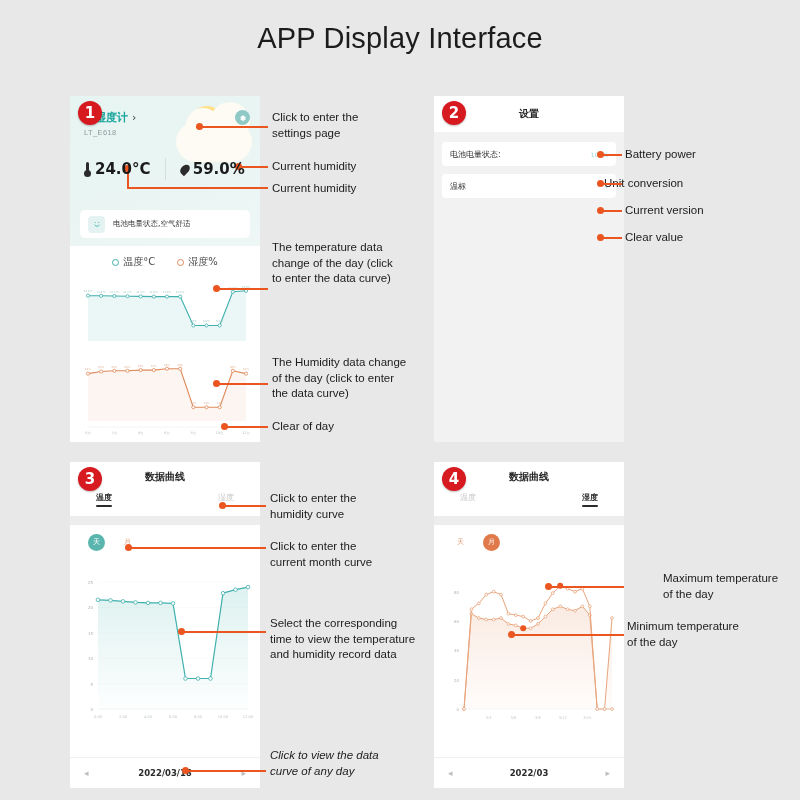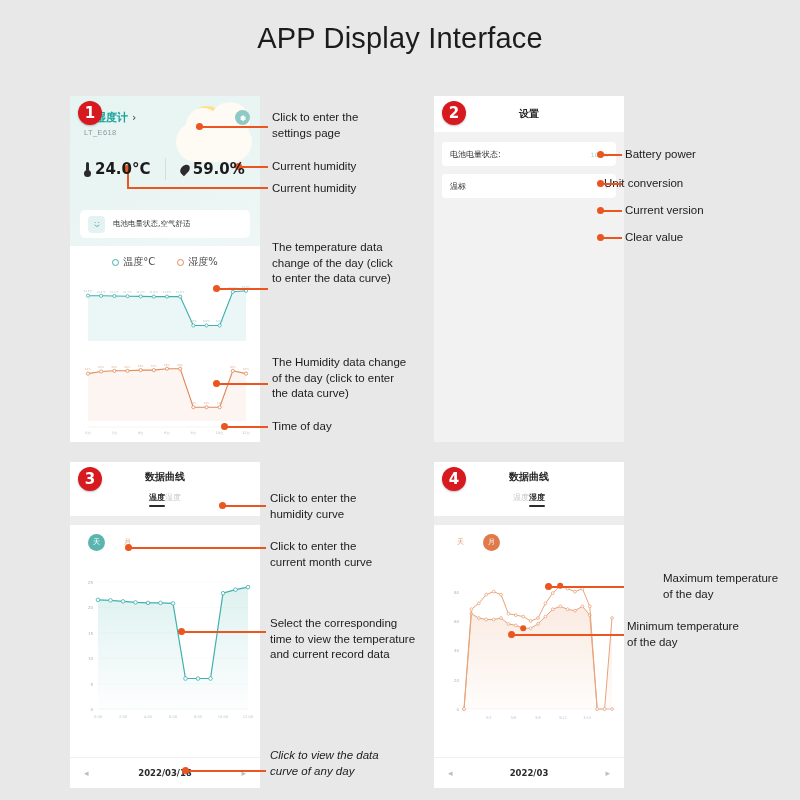--- a/index.html
+++ b/index.html
@@ -105,21 +105,21 @@
     display:flex;align-items:center;justify-content:space-between;padding:0 8px;
   }
   .set-label{font-size:8px;color:#2e2e2e;font-family:"DejaVu Sans",sans-serif;}
   .set-value{font-size:6px;color:#9ad6cf;font-family:"DejaVu Sans",sans-serif;}
   .set-value.ver{color:#e0b7a6;}
   .set-value.caret{color:#cfe4e1;}
 
   
   .curve-head{height:30px;background:#fff;display:flex;align-items:center;justify-content:center;
     font-size:10px;font-weight:700;color:#262626;font-family:"DejaVu Sans",sans-serif;}
-  .tabs{height:24px;background:#fff;display:flex;align-items:flex-start;justify-content:center;padding:0 26px;}
+  .tabs{height:24px;background:#fff;display:flex;align-items:flex-start;justify-content:space-between;padding:0 26px;}
   .tab{font-size:8px;color:#c9c9c9;position:relative;padding-bottom:4px;font-family:"DejaVu Sans",sans-serif;}
   .tab.active{color:#2b2b2b;font-weight:700;}
   .tab.active:after{content:"";position:absolute;left:50%;transform:translateX(-50%);bottom:0;width:16px;height:2px;background:#2b2b2b;border-radius:1px;}
   .seg-wrap{height:34px;background:#fff;display:flex;align-items:center;gap:14px;padding-left:18px;}
   .seg{width:17px;height:17px;border-radius:50%;display:flex;align-items:center;justify-content:center;font-size:7px;font-family:"DejaVu Sans",sans-serif;}
   .seg.plain{background:transparent;color:#e0a07c;}
   .seg.on-teal{background:#59b5ad;color:#fff;}
   .seg.on-orange{background:#e07a4a;color:#fff;}
   .divider-bar{height:9px;background:#ededed;}
   .curve-area{position:absolute;left:0;right:0;background:#fff;}
@@ -450,21 +450,21 @@
 to enter the data curve)</div>
 <div class="lead" style="left:216px;top:288px;width:52px;"></div>
 <div class="dot" style="left:213px;top:285px;"></div>
 
 <div class="anno" style="left:272px;top:355px;width:168px;white-space:pre-line;">The Humidity data change
 of the day (click to enter
 the data curve)</div>
 <div class="lead" style="left:216px;top:383px;width:52px;"></div>
 <div class="dot" style="left:213px;top:380px;"></div>
 
-<div class="anno" style="left:272px;top:419px;width:160px;">Time of day</div>
+<div class="anno" style="left:272px;top:419px;width:160px;">Clear of day</div>
 <div class="lead" style="left:224px;top:426px;width:44px;"></div>
 <div class="dot" style="left:221px;top:423px;"></div>
 
 <div class="anno" style="left:625px;top:147px;width:170px;">Battery power</div>
 <div class="lead" style="left:600px;top:154px;width:22px;"></div>
 <div class="dot" style="left:597px;top:151px;"></div>
 
 <div class="anno" style="left:604px;top:176px;width:170px;"> Unit conversion</div>
 <div class="lead" style="left:600px;top:183px;width:22px;"></div>
 <div class="dot" style="left:597px;top:180px;"></div>
@@ -482,21 +482,21 @@
 <div class="lead" style="left:222px;top:505px;width:44px;"></div>
 <div class="dot" style="left:219px;top:502px;"></div>
 
 <div class="anno" style="left:270px;top:539px;width:165px;white-space:pre-line;">Click to enter the
 current month curve</div>
 <div class="lead" style="left:128px;top:547px;width:138px;"></div>
 <div class="dot" style="left:125px;top:544px;"></div>
 
 <div class="anno" style="left:270px;top:616px;width:172px;white-space:pre-line;">Select the corresponding
 time to view the temperature
-and current record data</div>
+and humidity record data</div>
 <div class="lead" style="left:181px;top:631px;width:85px;"></div>
 <div class="dot" style="left:178px;top:628px;"></div>
 
 <div class="anno" style="left:270px;top:748px;width:165px;white-space:pre-line;font-style:italic;">Click to view the data
 curve of any day</div>
 <div class="lead" style="left:185px;top:770px;width:81px;"></div>
 <div class="dot" style="left:182px;top:767px;"></div>
 
 <div class="anno" style="left:627px;top:571px;width:172px;white-space:pre-line;margin-left:36px;">Maximum temperature
 of the day</div>

